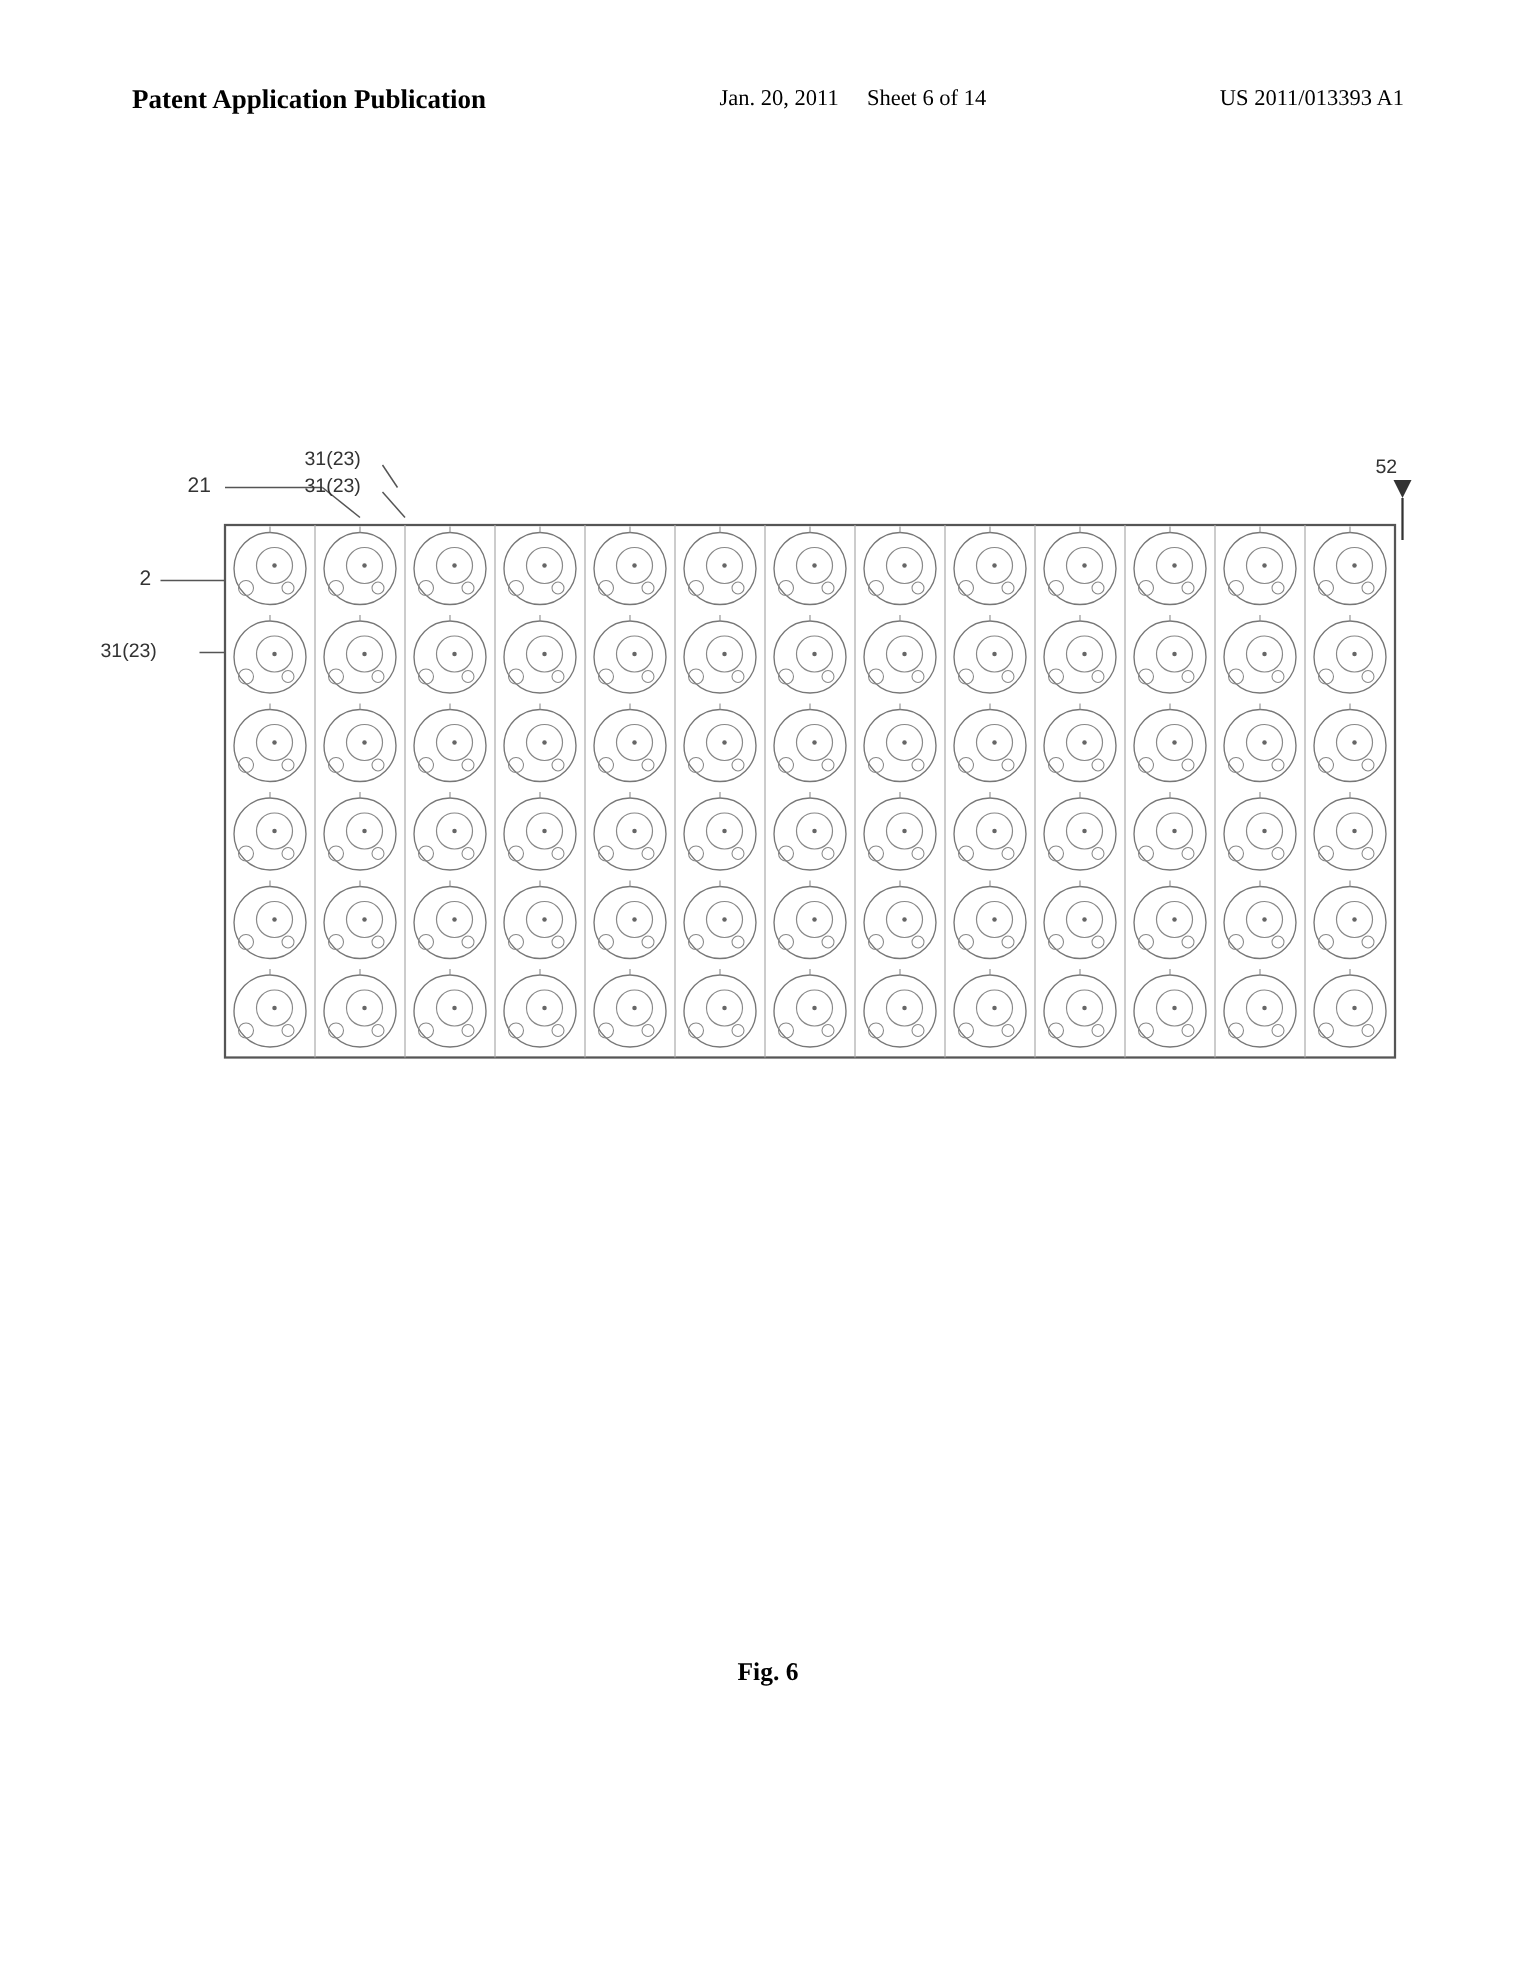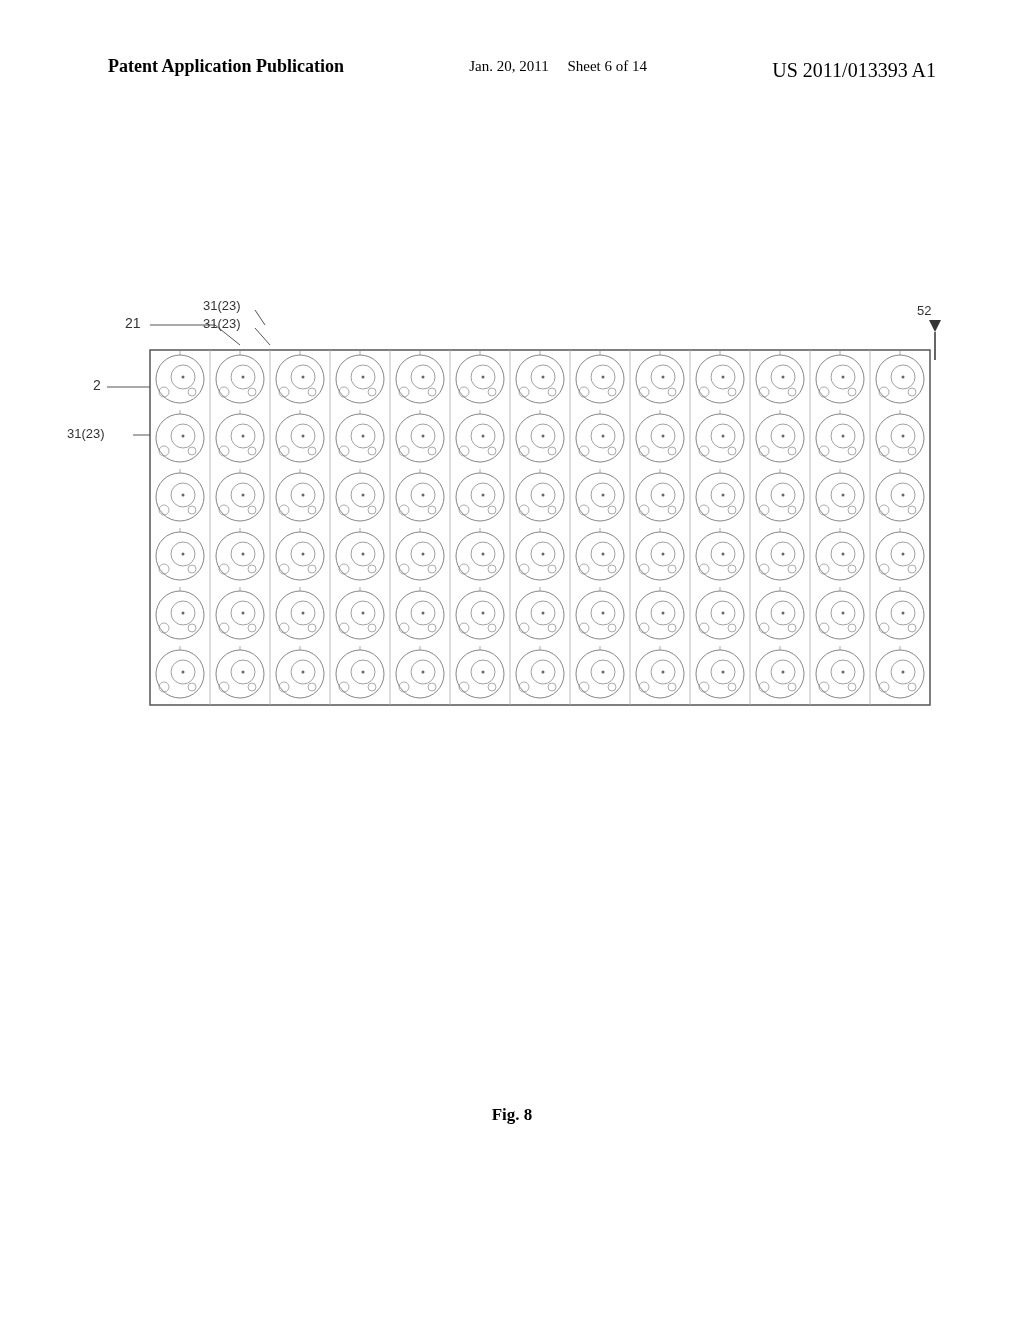--- a/index.html
+++ b/index.html
@@ -15,34 +15,33 @@
     
     .header {
       position: absolute;
       top: 55px;
       left: 0;
       right: 0;
       display: flex;
       justify-content: space-between;
       align-items: flex-start;
       padding: 0 88px;
-      margin-left: 20px;
     }
     .header-left {
       font-size: 18px;
       font-weight: bold;
       line-height: 1.3;
     }
     .header-center {
       font-size: 15px;
       text-align: left;
       line-height: 1.5;
     }
     .header-right {
-      font-size: 20px;
+      font-size: 15px;
       text-align: right;
       line-height: 1.5;
     }
   </style>
 </head>
 <body>
 
 <div class="header">
   <div class="header-left">Patent Application Publication</div>
   <div class="header-center">
@@ -185,14 +184,14 @@
   <use href="#cell-unit" x="545" y="384"></use>
   <use href="#cell-unit" x="605" y="384"></use>
   <use href="#cell-unit" x="665" y="384"></use>
   <use href="#cell-unit" x="725" y="384"></use>
   <use href="#cell-unit" x="785" y="384"></use>
   <use href="#cell-unit" x="845" y="384"></use>
 
 </svg>
 
 <div style="position:absolute; bottom:195px; left:0; right:0; text-align:center; font-size:17px; font-weight:bold; font-family:'Times New Roman',serif;">
-  <span>Fig. 8</span>
+  <span>Fig. 6</span>
 </div>
 
 </body></html>

